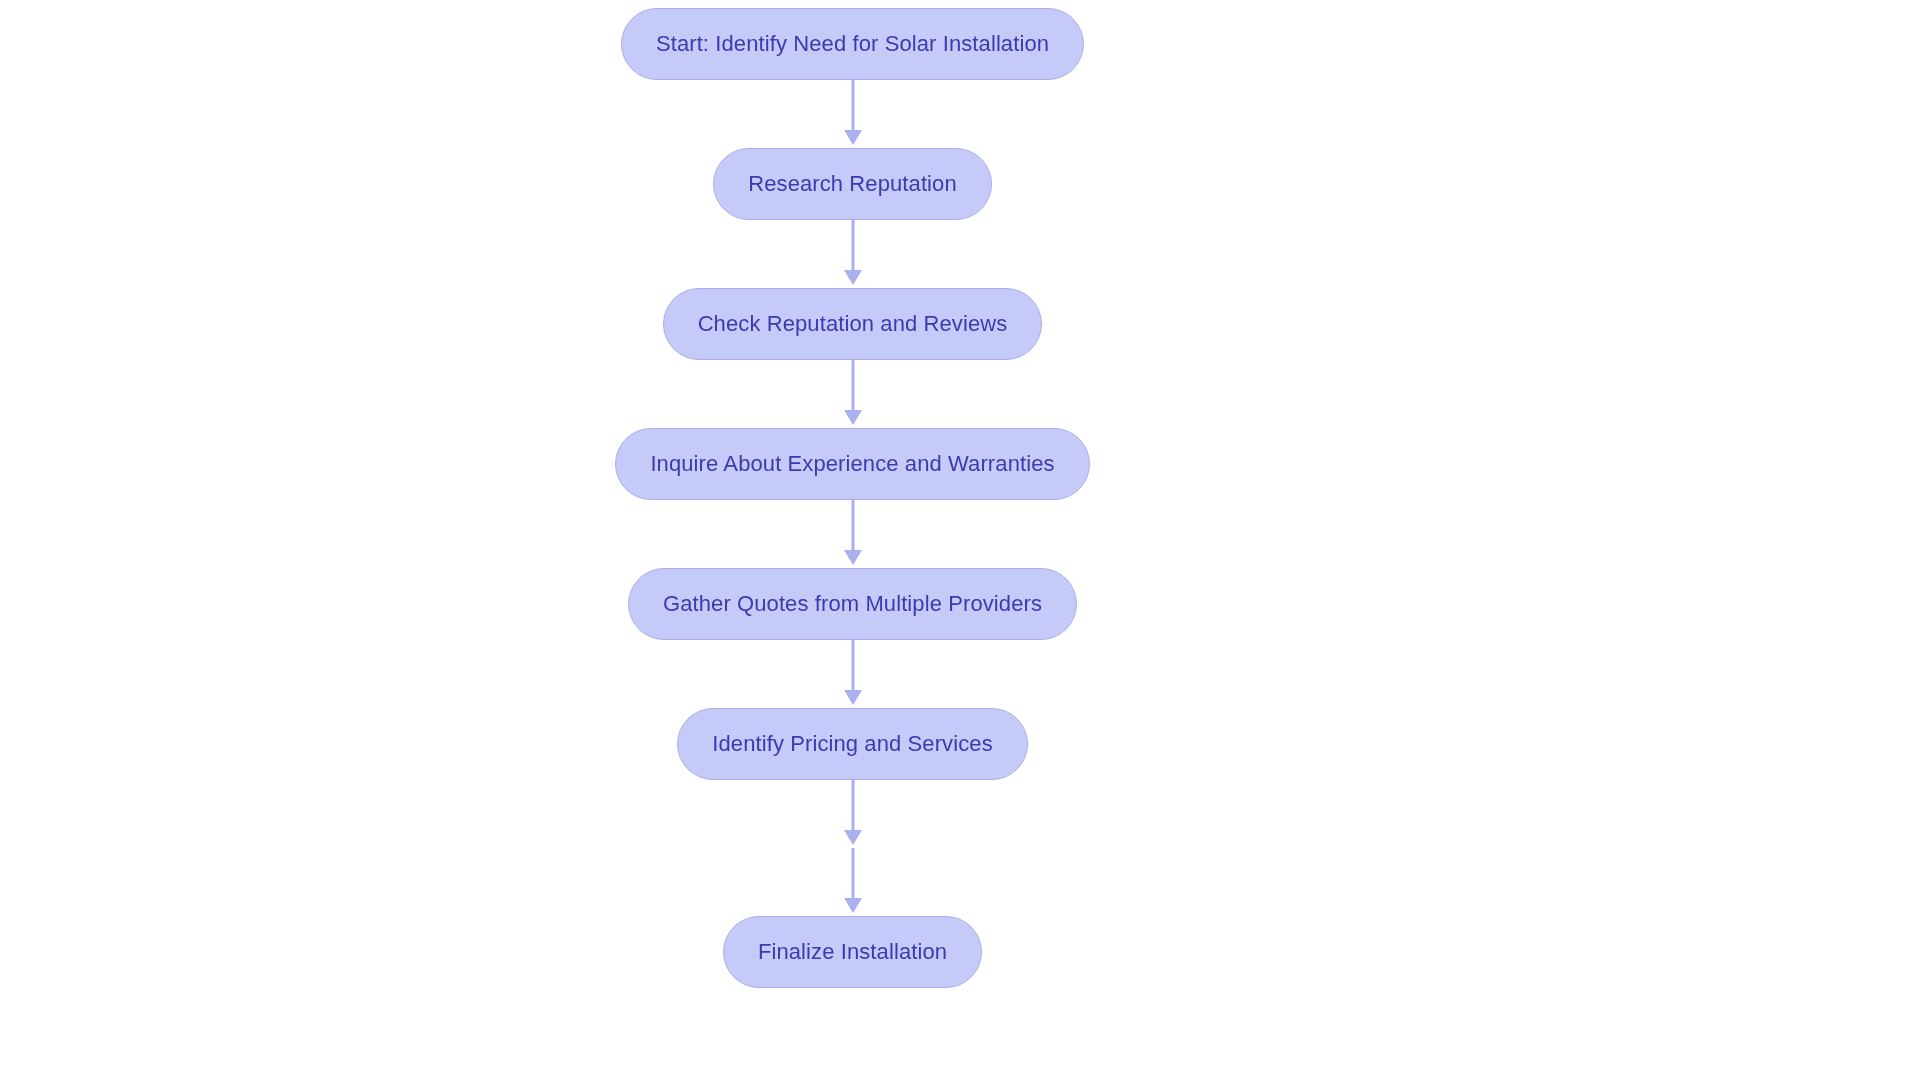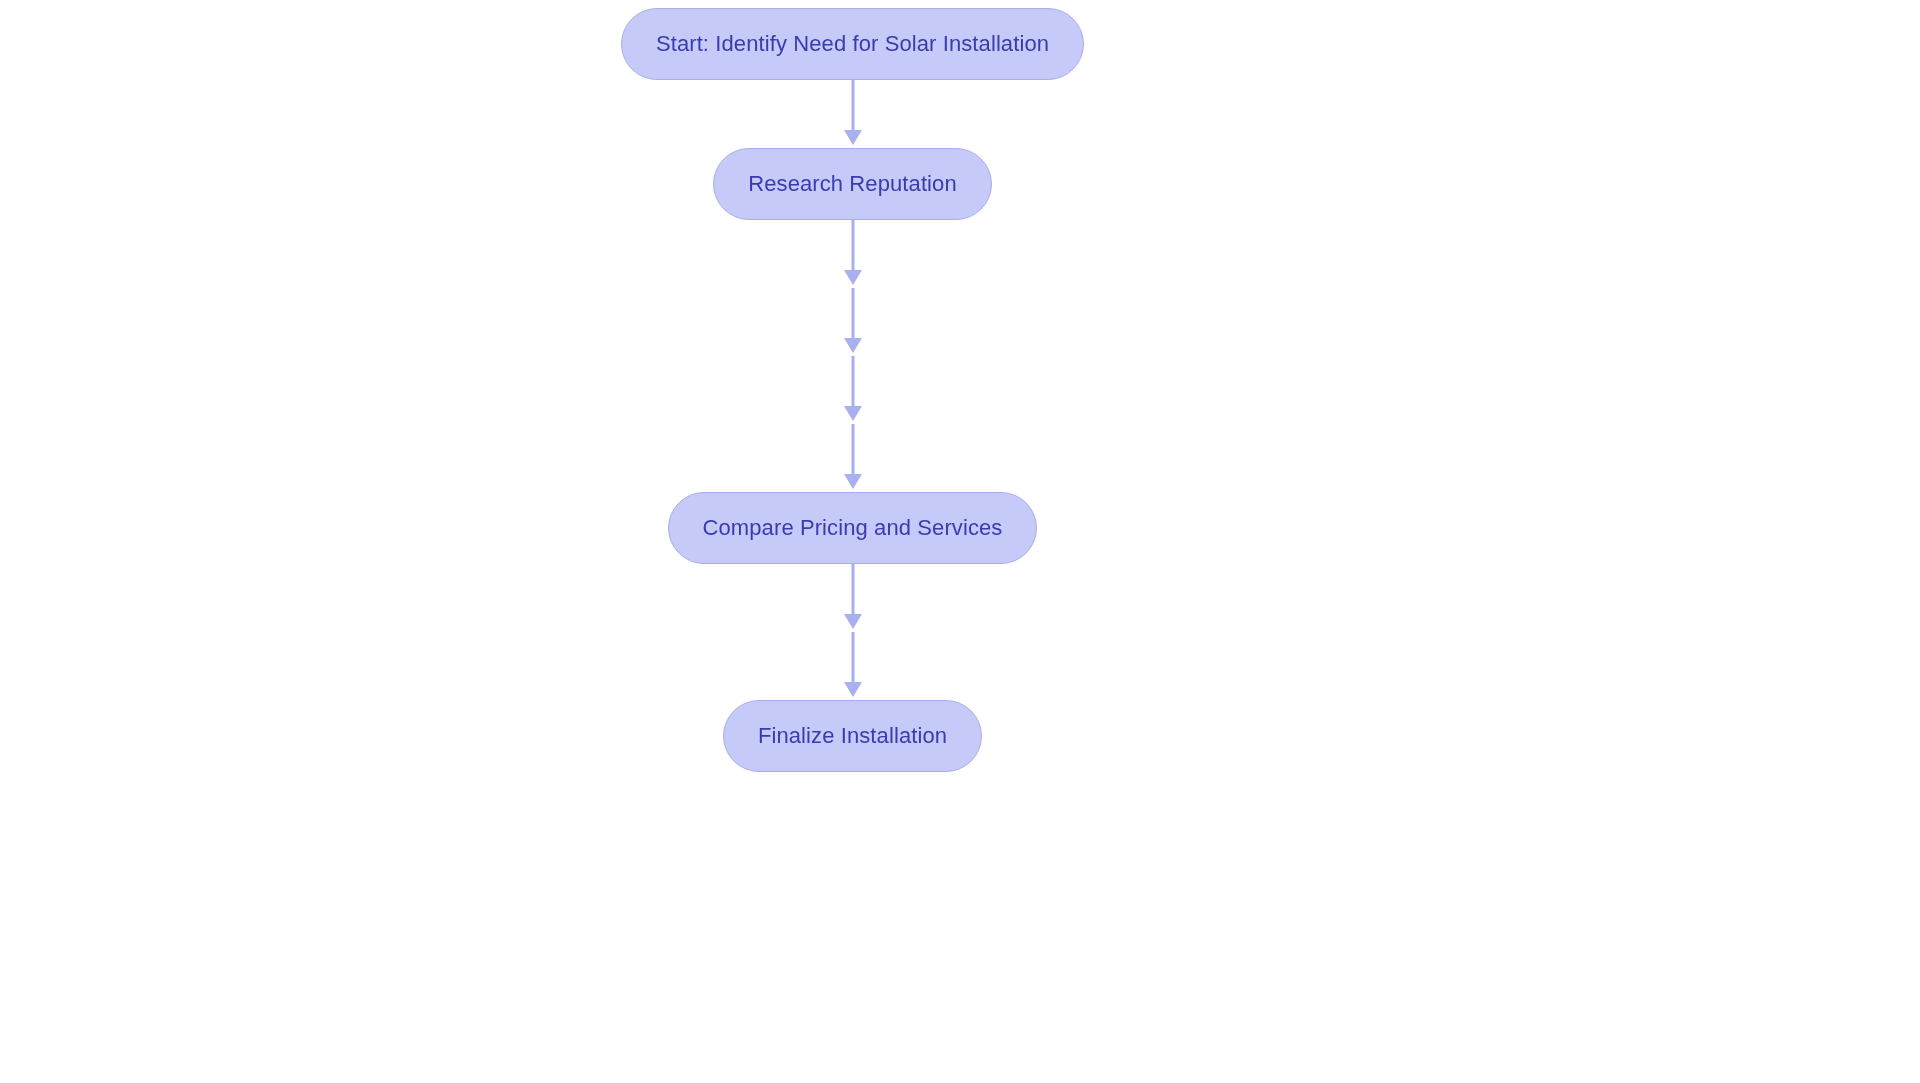--- a/index.html
+++ b/index.html
@@ -95,40 +95,49 @@
 
     <div class="node">
       <span class="node-label">Research Reputation</span>
     </div>
 
     <div class="connector">
       <div class="stem"></div>
       <div class="head"></div>
     </div>
 
-
-    <div class="connector">
-      <div class="stem"></div>
-      <div class="head"></div>
+    <div class="node">
+      <span class="node-label">Check Reputation and Reviews</span>
     </div>
-
-
-    <div class="connector">
-      <div class="stem"></div>
-      <div class="head"></div>
-    </div>
-
 
     <div class="connector">
       <div class="stem"></div>
       <div class="head"></div>
     </div>
 
     <div class="node">
-      <span class="node-label">Compare Pricing and Services</span>
+      <span class="node-label">Inquire About Experience and Warranties</span>
+    </div>
+
+    <div class="connector">
+      <div class="stem"></div>
+      <div class="head"></div>
+    </div>
+
+    <div class="node">
+      <span class="node-label">Gather Quotes from Multiple Providers</span>
+    </div>
+
+    <div class="connector">
+      <div class="stem"></div>
+      <div class="head"></div>
+    </div>
+
+    <div class="node">
+      <span class="node-label">Identify Pricing and Services</span>
     </div>
 
     <div class="connector">
       <div class="stem"></div>
       <div class="head"></div>
     </div>
 
 
     <div class="connector">
       <div class="stem"></div>

